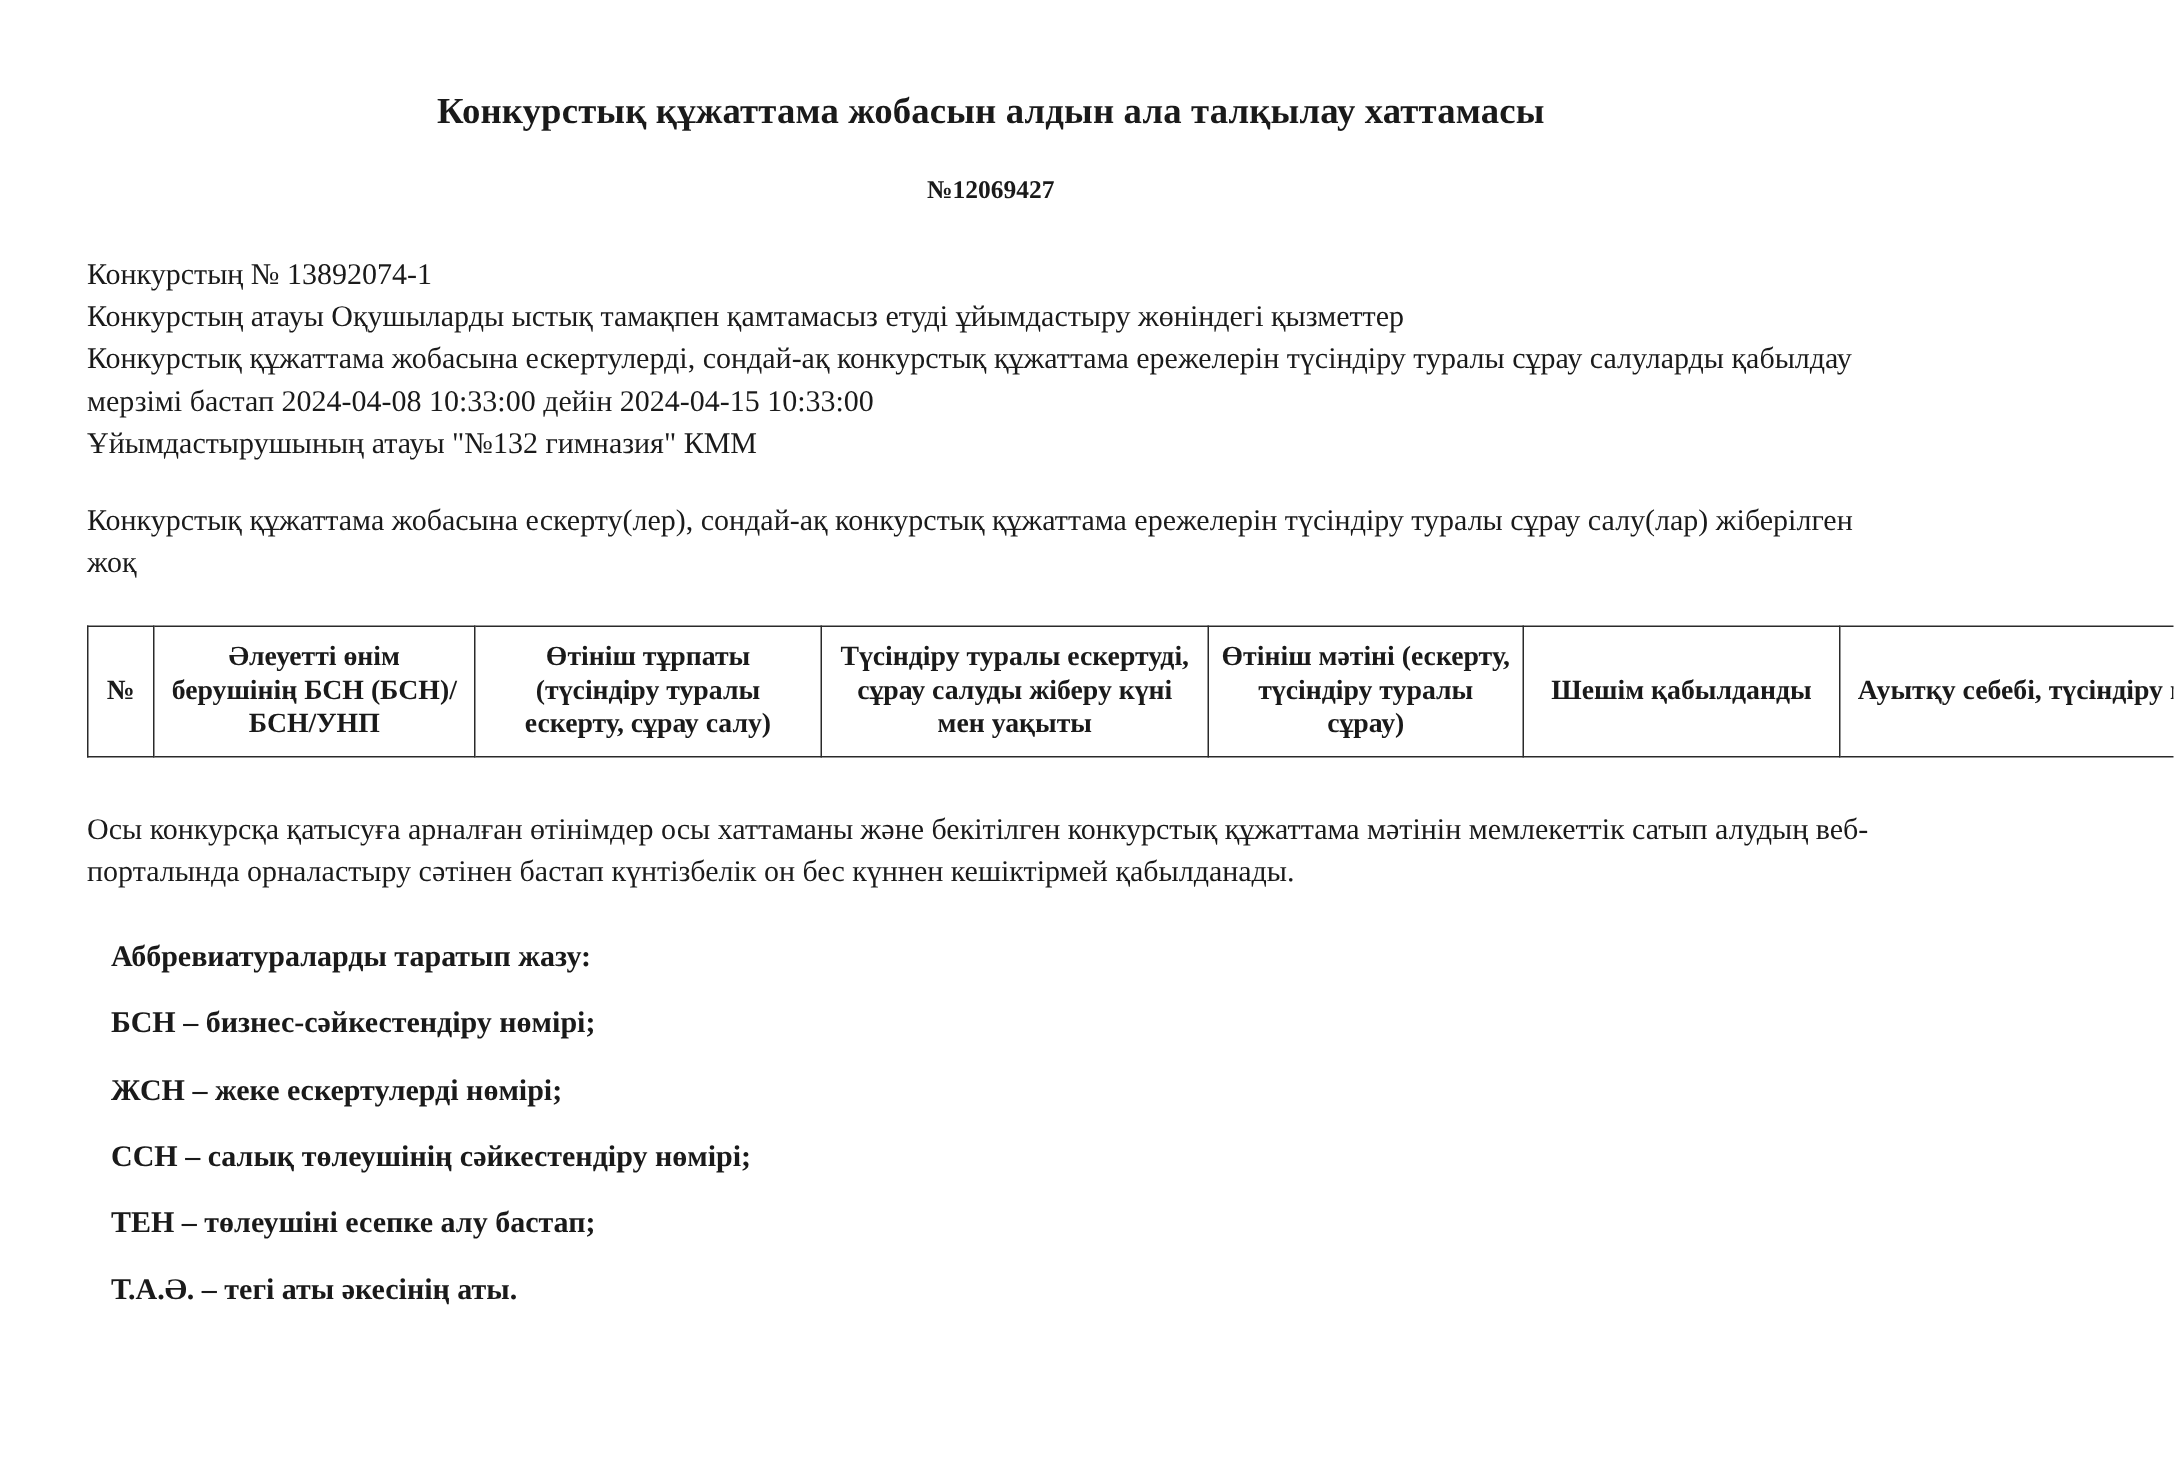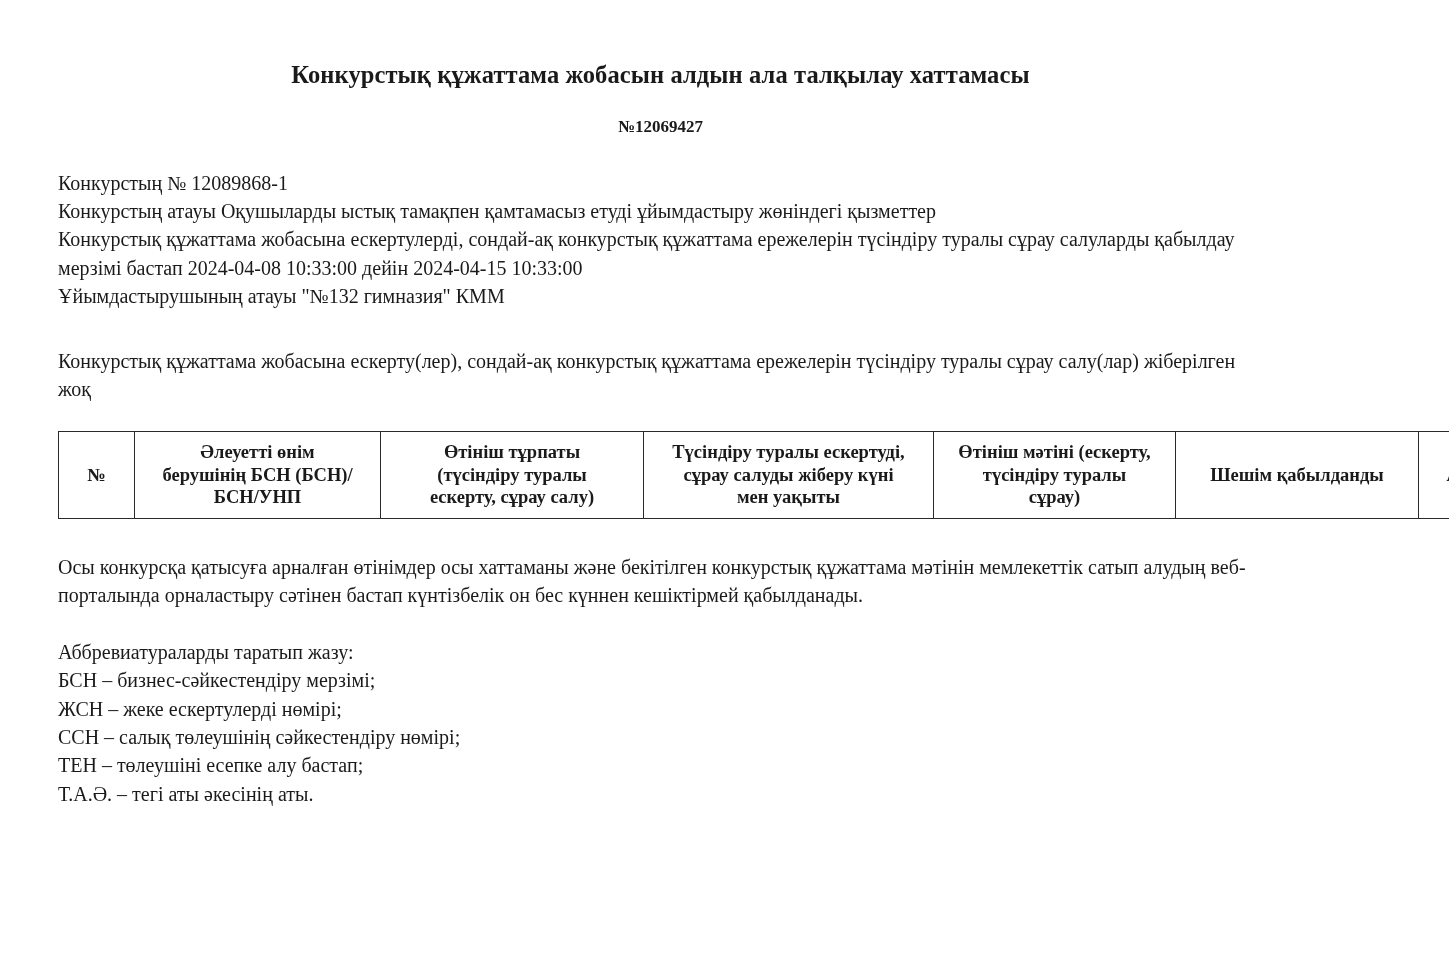--- a/index.html
+++ b/index.html
@@ -36,69 +36,69 @@
   }
   .meta-block {
     margin-top: 32px;
     font-size: 20px;
     line-height: 1.42;
   }
   .meta-line {
     margin: 0;
   }
   .notice-block {
-    margin-top: 36px;
+    margin-top: 22px;
     font-size: 20px;
     line-height: 1.42;
   }
   table.grid {
     width: 100%;
     border-collapse: collapse;
     margin-top: 28px;
     table-layout: fixed;
   }
   table.grid th {
     border: 1px solid #2a2a2a;
     font-weight: bold;
     font-size: 18.5px;
     line-height: 1.22;
     text-align: center;
     vertical-align: middle;
-    padding: 9px 22px;
+    padding: 9px 6px;
   }
   .col-num { width: 31px; }
   .col-bin { width: 201px; }
   .col-type { width: 218px; }
   .col-date { width: 245px; }
   .col-text { width: 197px; }
   .col-decision { width: 198px; }
   .col-reason { width: 270px; }
   .after-table {
     margin-top: 34px;
     font-size: 20px;
     line-height: 1.42;
   }
   .abbr-block {
     margin-top: 28px;
     font-size: 20px;
     line-height: 1.42;
   }
-  .abbr-line { margin: 0; }
+  .abbr-line { margin: 16px; font-weight: bold; }
 </style>
 </head>
 <body>
 
 <div class="page">
 
   <h1 class="doc-title">Конкурстық құжаттама жобасын алдын ала талқылау хаттамасы</h1>
 
   <div class="doc-number">№12069427</div>
 
   <div class="meta-block">
-    <p class="meta-line">Конкурстың № 12089868-1</p>
+    <p class="meta-line">Конкурстың № 13892074-1</p>
     <p class="meta-line">Конкурстың атауы Оқушыларды ыстық тамақпен қамтамасыз етуді ұйымдастыру жөніндегі қызметтер</p>
     <p class="meta-line">Конкурстық құжаттама жобасына ескертулерді, сондай-ақ конкурстық құжаттама ережелерін түсіндіру туралы сұрау салуларды қабылдау мерзімі бастап 2024-04-08 10:33:00 дейін 2024-04-15 10:33:00</p>
     <p class="meta-line">Ұйымдастырушының атауы "№132 гимназия" КММ</p>
   </div>
 
   <div class="notice-block">Конкурстық құжаттама жобасына ескерту(лер), сондай-ақ конкурстық құжаттама ережелерін түсіндіру туралы сұрау салу(лар) жіберілген жоқ</div>
 
   <table class="grid">
     <thead>
       <tr>
@@ -111,20 +111,20 @@
         <th class="col-reason">Ауытқу себебі, түсіндіру мәтіні</th>
       </tr>
     </thead>
     <tbody></tbody>
   </table>
 
   <div class="after-table">Осы конкурсқа қатысуға арналған өтінімдер осы хаттаманы және бекітілген конкурстық құжаттама мәтінін мемлекеттік сатып алудың веб-порталында орналастыру сәтінен бастап күнтізбелік он бес күннен кешіктірмей қабылданады.</div>
 
   <div class="abbr-block">
     <p class="abbr-line">Аббревиатураларды таратып жазу:</p>
-    <p class="abbr-line">БСН – бизнес-сәйкестендіру мерзімі;</p>
+    <p class="abbr-line">БСН – бизнес-сәйкестендіру нөмірі;</p>
     <p class="abbr-line">ЖСН – жеке ескертулерді нөмірі;</p>
     <p class="abbr-line">ССН – салық төлеушінің сәйкестендіру нөмірі;</p>
     <p class="abbr-line">ТЕН – төлеушіні есепке алу бастап;</p>
     <p class="abbr-line">Т.А.Ә. – тегі аты әкесінің аты.</p>
   </div>
 
 </div>
 
 </body></html>

